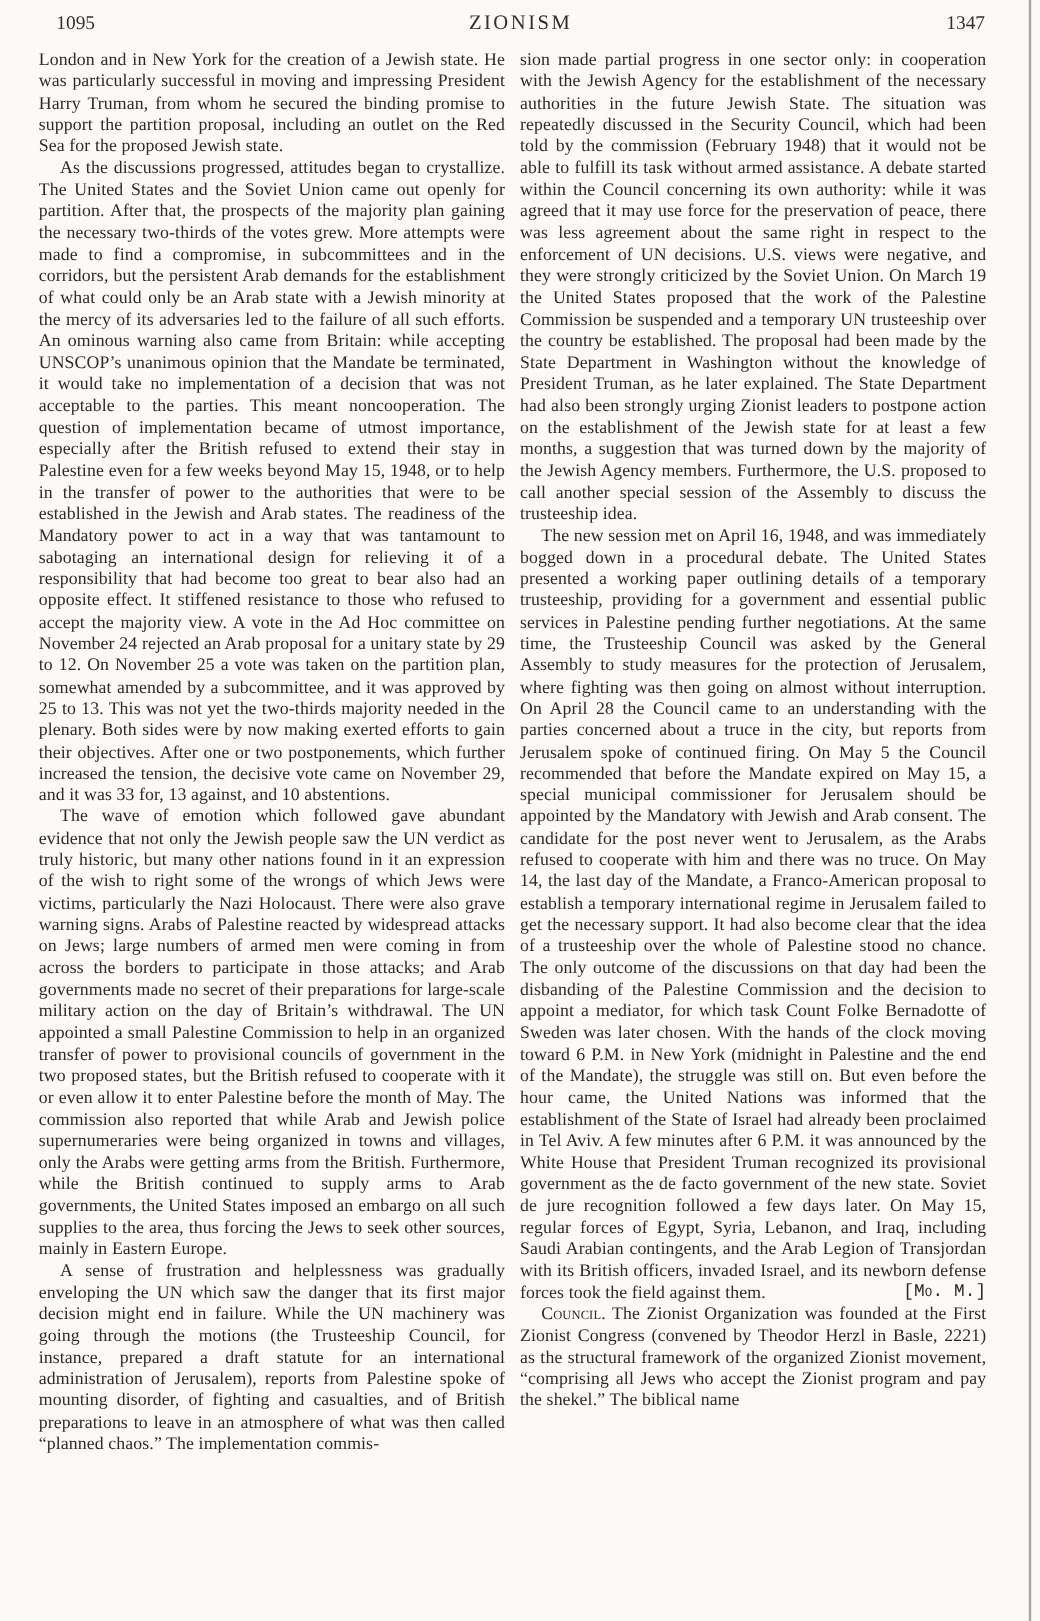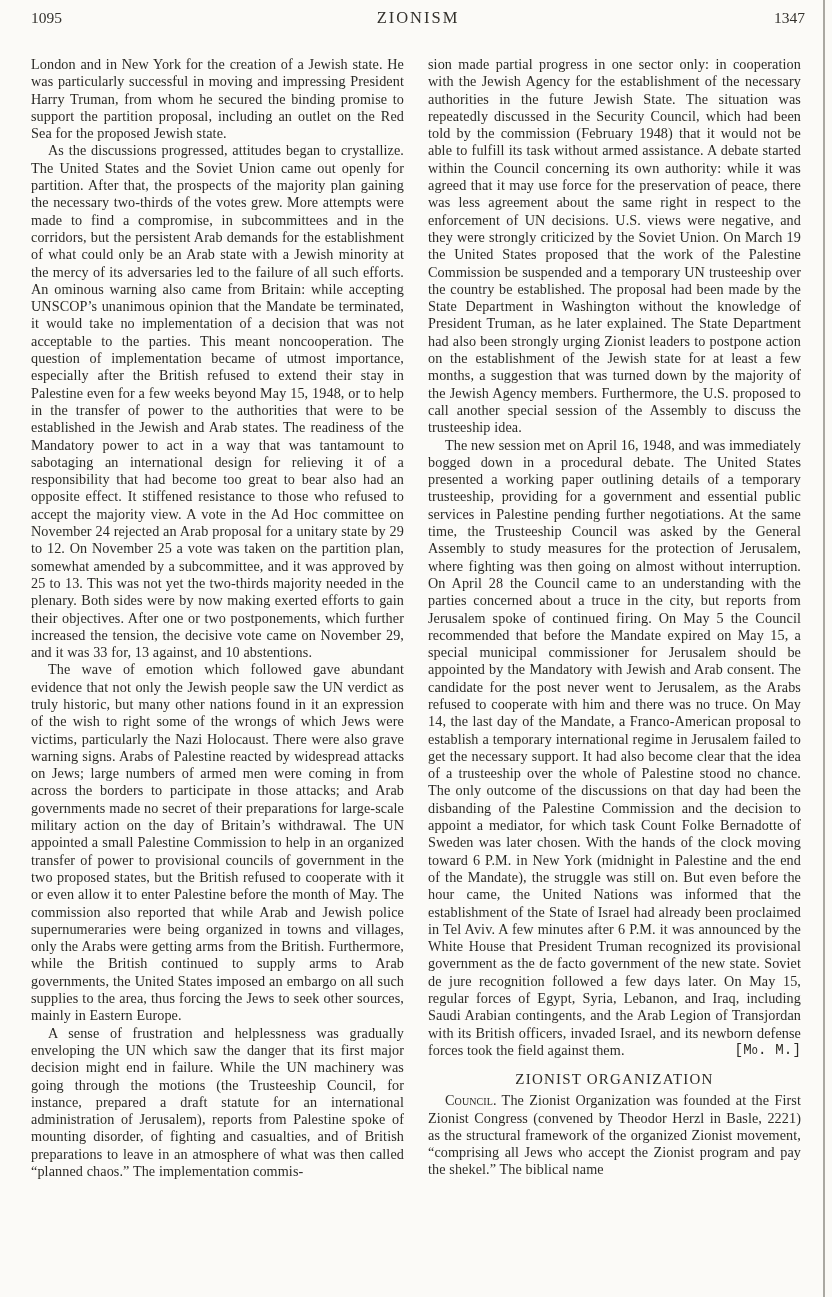--- a/index.html
+++ b/index.html
@@ -16,33 +16,34 @@
     position: absolute;
     top: 0; bottom: 0;
     right: 7px;
     width: 2px;
     background: #aaa8a2;
   }
   .running-header {
     display: flex;
     justify-content: space-between;
     align-items: baseline;
-    padding: 8px 27px 0 31px;
+    padding: 8px 44px 0 31px;
     font-size: 15.5px;
     color: #33312c;
+    margin-left: 14px;
   }
   .head-title {
     font-size: 16.5px;
     letter-spacing: 2px;
   }
   .columns {
     display: flex;
-    gap: 24px;
+    gap: 12px;
     padding: 0 26px 0 31px;
-    margin-top: 28px;
+    margin-top: 12px;
   }
   .col {
     width: 373px;
     flex: 0 0 373px;
   }
   .para {
     margin: 0;
     font-size: 14.2px;
     line-height: 17.3px;
     text-align: justify;
@@ -84,19 +85,18 @@
     <p class="para indent">The wave of emotion which followed gave abundant evidence that not only the Jewish people saw the UN verdict as truly historic, but many other nations found in it an expression of the wish to right some of the wrongs of which Jews were victims, particularly the Nazi Holocaust. There were also grave warning signs. Arabs of Palestine reacted by widespread attacks on Jews; large numbers of armed men were coming in from across the borders to participate in those attacks; and Arab governments made no secret of their preparations for large-scale military action on the day of Britain’s withdrawal. The UN appointed a small Palestine Commission to help in an organized transfer of power to provisional councils of government in the two proposed states, but the British refused to cooperate with it or even allow it to enter Palestine before the month of May. The commission also reported that while Arab and Jewish police supernumeraries were being organized in towns and villages, only the Arabs were getting arms from the British. Furthermore, while the British continued to supply arms to Arab governments, the United States imposed an embargo on all such supplies to the area, thus forcing the Jews to seek other sources, mainly in Eastern Europe.</p>
     <p class="para indent">A sense of frustration and helplessness was gradually enveloping the UN which saw the danger that its first major decision might end in failure. While the UN machinery was going through the motions (the Trusteeship Council, for instance, prepared a draft statute for an international administration of Jerusalem), reports from Palestine spoke of mounting disorder, of fighting and casualties, and of British preparations to leave in an atmosphere of what was then called “planned chaos.” The implementation commis-</p>
   </div>
 
   <div class="col">
     <p class="para">sion made partial progress in one sector only: in cooperation with the Jewish Agency for the establishment of the necessary authorities in the future Jewish State. The situation was repeatedly discussed in the Security Council, which had been told by the commission (February 1948) that it would not be able to fulfill its task without armed assistance. A debate started within the Council concerning its own authority: while it was agreed that it may use force for the preservation of peace, there was less agreement about the same right in respect to the enforcement of UN decisions. U.S. views were negative, and they were strongly criticized by the Soviet Union. On March 19 the United States proposed that the work of the Palestine Commission be suspended and a temporary UN trusteeship over the country be established. The proposal had been made by the State Department in Washington without the knowledge of President Truman, as he later explained. The State Department had also been strongly urging Zionist leaders to postpone action on the establishment of the Jewish state for at least a few months, a suggestion that was turned down by the majority of the Jewish Agency members. Furthermore, the U.S. proposed to call another special session of the Assembly to discuss the trusteeship idea.</p>
     <p class="para indent">
       <span>The new session met on April 16, 1948, and was immediately bogged down in a procedural debate. The United States presented a working paper outlining details of a temporary trusteeship, providing for a government and essential public services in Palestine pending further negotiations. At the same time, the Trusteeship Council was asked by the General Assembly to study measures for the protection of Jerusalem, where fighting was then going on almost without interruption. On April 28 the Council came to an understanding with the parties concerned about a truce in the city, but reports from Jerusalem spoke of continued firing. On May 5 the Council recommended that before the Mandate expired on May 15, a special municipal commissioner for Jerusalem should be appointed by the Mandatory with Jewish and Arab consent. The candidate for the post never went to Jerusalem, as the Arabs refused to cooperate with him and there was no truce. On May 14, the last day of the Mandate, a Franco-American proposal to establish a temporary international regime in Jerusalem failed to get the necessary support. It had also become clear that the idea of a trusteeship over the whole of Palestine stood no chance. The only outcome of the discussions on that day had been the disbanding of the Palestine Commission and the decision to appoint a mediator, for which task Count Folke Bernadotte of Sweden was later chosen. With the hands of the clock moving toward 6 P.M. in New York (midnight in Palestine and the end of the Mandate), the struggle was still on. But even before the hour came, the United Nations was informed that the establishment of the State of Israel had already been proclaimed in Tel Aviv. A few minutes after 6 P.M. it was announced by the White House that President Truman recognized its provisional government as the de facto government of the new state. Soviet de jure recognition followed a few days later. On May 15, regular forces of Egypt, Syria, Lebanon, and Iraq, including Saudi Arabian contingents, and the Arab Legion of Transjordan with its British officers, invaded Israel, and its newborn defense forces took the field against them.</span>
       <span class="attrib">[Mo. M.]</span>
     </p>
-    <h2 class="section-heading">ZIONIST ORGANIZATION</h2>
     <p class="para indent">
       <span class="sc">Council.</span><span> The Zionist Organization was founded at the First Zionist Congress (convened by Theodor Herzl in Basle, 2221) as the structural framework of the organized Zionist movement, “comprising all Jews who accept the Zionist program and pay the shekel.” The biblical name</span>
     </p>
   </div>
 
 </div>
 
 </body></html>

